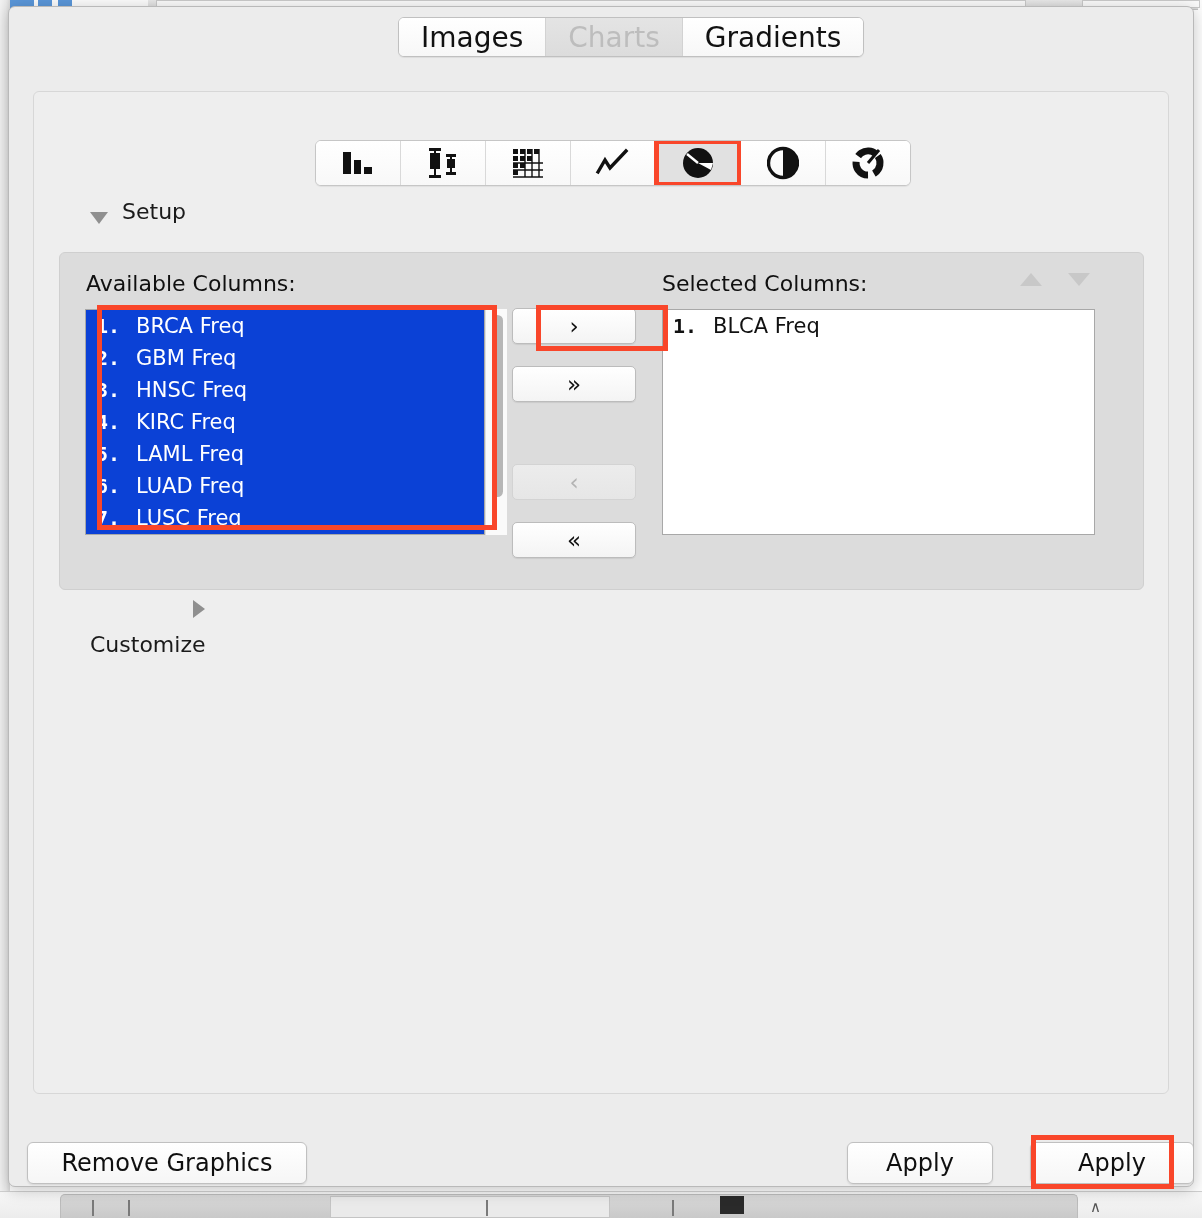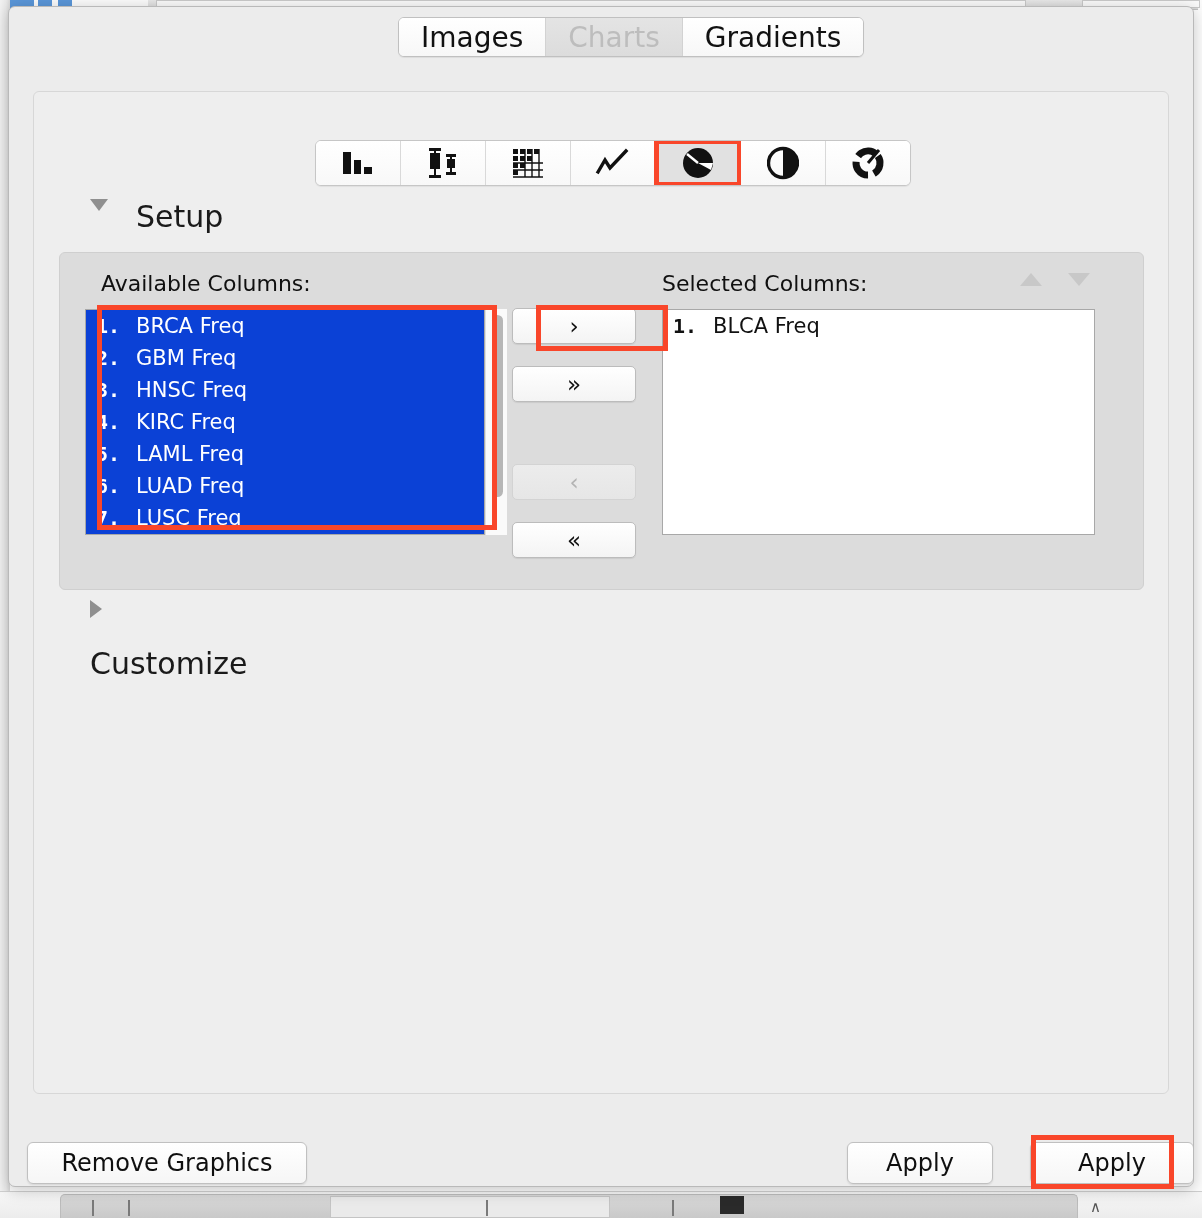--- a/index.html
+++ b/index.html
@@ -135,22 +135,22 @@
   .typebtn:last-child { border-right:none; }
   .typebtn.selected { background:#e1e1e1; }
   .typebtn.selected::after{
     content:""; position:absolute; left:-2px; top:-2px;
     width:calc(100% + 4px); height:calc(100% + 4px);
     border:5px solid #f9462a; box-sizing:border-box;
   }
 
   
   .disclose {
-    position:absolute; display:flex; align-items:flex-start; gap:28px;
-    font-size:30px; color:#1a1a1a; font-family:"DejaVu Sans", sans-serif;
+    position:absolute; display:flex; align-items:flex-end; gap:14px;
+    font-size:22px; color:#1a1a1a; font-family:"DejaVu Sans", sans-serif;
   }
   .tri { width:0;height:0; }
   .tri.down { border-left:9px solid transparent; border-right:9px solid transparent; border-top:12px solid #8f8f8f; }
   .tri.right{ border-top:9px solid transparent; border-bottom:9px solid transparent; border-left:12px solid #8f8f8f; }
 
   .setup-panel {
     position:absolute; left:25px; top:160px;
     width:1085px; height:338px;
     background:#dcdcdc; border:1px solid #cfcfcf; border-radius:6px;
     box-sizing:border-box;
@@ -350,21 +350,21 @@
         </div>
       </div>
 
       <div class="disclose" style="left:56px; top:107px;">
         <div class="tri down"></div>
         <span>Setup</span>
       </div>
 
       <div class="setup-panel">
 
-        <div class="col-label" style="left:41px; top:18px;">Available Columns:</div>
+        <div class="col-label" style="left:26px; top:18px;">Available Columns:</div>
 
         <div class="listbox" style="left:25px; top:56px; width:400px; height:226px;">
           <div class="listrow sel">
             <span class="num">1.</span>
             <span>BRCA Freq</span>
           </div>
           <div class="listrow sel">
             <span class="num">2.</span>
             <span>GBM Freq</span>
           </div>

